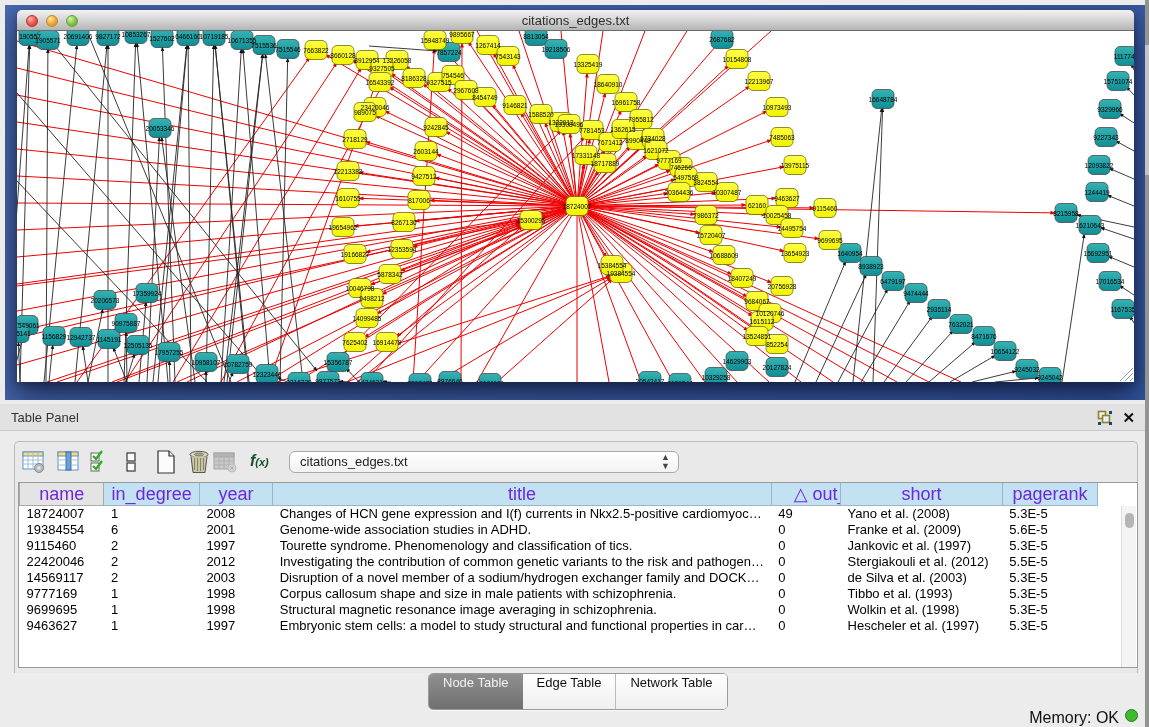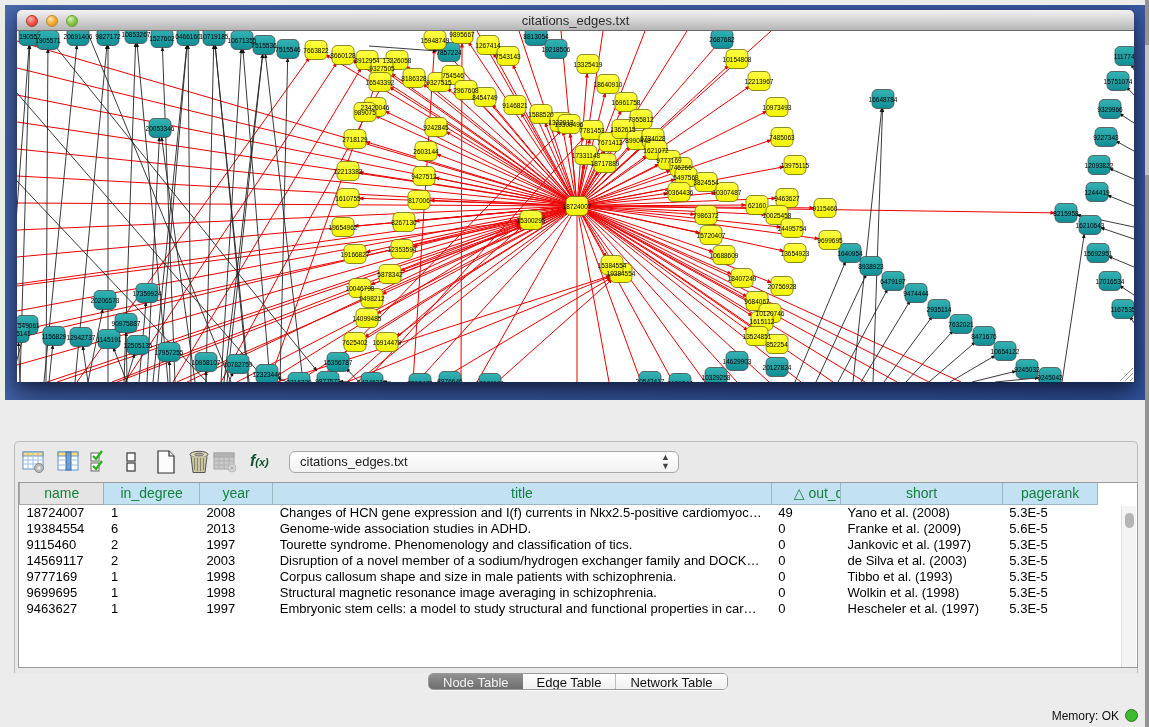--- a/index.html
+++ b/index.html
@@ -16,32 +16,32 @@
 #tp{position:absolute;left:0;top:400px;width:1145px;height:327px;background:#ececec}
 #tph{position:absolute;left:0;top:4px;width:1145px;height:27px;background:#e2e2e2;border-bottom:1px solid #c9c9c9}
 #tph .t{position:absolute;left:11px;top:6px;font-size:13px;color:#333}
 #tph .x{position:absolute;right:10px;top:5px;font-size:15px;font-weight:bold;color:#111}
 #toolpanel{position:absolute;left:14px;top:41px;width:1124px;height:232px;background:#e9e9e9;border:1px solid #bbb;border-radius:5px 5px 0 0;border-bottom:none}
 .ic{position:absolute;top:8px}
 #combo{position:absolute;left:274px;top:9px;width:390px;height:22px;background:linear-gradient(#fff,#f2f2f2);border:1px solid #a9a9a9;border-radius:6px;font-size:13px;color:#222;line-height:20px;padding-left:10px}
 #combo .arr{position:absolute;right:8px;top:1px;font-size:9px;color:#444;line-height:9px}
 #tbl{position:absolute;left:3px;top:40px;width:1120px;height:186px;background:#fff;border:1px solid #9a9a9a}
 table{border-collapse:collapse;table-layout:fixed;width:1103px;font-size:13px}
-th{height:21px;font-weight:normal;font-size:14px;color:#15803d;background:#c2e1f2;border:1px solid #9eb6c2;border-top:none;text-align:center;overflow:hidden;white-space:nowrap}
+th{height:21px;font-weight:normal;font-size:18px;color:#6d28d9;background:#c2e1f2;border:1px solid #9eb6c2;border-top:none;text-align:center;overflow:hidden;white-space:nowrap}
 th.c0{background:#e4e4e4;border-color:#aaa}
 td{height:16px;color:#000;padding:0 0 0 7px;overflow:hidden;white-space:nowrap}
 .c0{width:84px}.c1{width:95px}.c2{width:73px}.c3{width:496px}.c4{width:69px}.c5{width:161px}.c6{width:95px}.c7{width:24px;padding:0}
 th.c7{background:#fff;border:none}
 #vsb{position:absolute;right:1px;top:23px;width:15px;height:161px;background:#f4f4f4;border-left:1px solid #e0e0e0}
 #vsb .thm{position:absolute;left:3px;top:7px;width:9px;height:15px;border-radius:5px;background:#b5b5b5}
-#tabs{position:absolute;left:428px;top:673px;height:17px;border:1px solid #9a9a9a;border-radius:5px;overflow:hidden;display:flex;background:#fff;box-shadow:0 1px 0 rgba(255,255,255,.7)}
+#tabs{position:absolute;left:428px;top:673px;height:37px;border:1px solid #9a9a9a;border-radius:5px;overflow:hidden;display:flex;background:#fff;box-shadow:0 1px 0 rgba(255,255,255,.7)}
 #tabs div{font-size:13px;line-height:18px;padding:0 14px;color:#111;background:linear-gradient(#fff,#efefef)}
 #tabs .sel{background:linear-gradient(#909090,#6f6f6f);color:#f2f2f2}
 #tabs .sep{width:1px;padding:0;background:#bbb}
-#mem{position:absolute;right:30px;top:709px;font-size:12px;color:#111}
+#mem{position:absolute;right:30px;top:709px;font-size:16px;color:#111}
 #memdot{position:absolute;right:11px;top:709px;width:13px;height:13px;border-radius:50%;background:#3dbb2e;border:1px solid #2a7a1e}
 </style></head><body>
 <div id="stage">
  <div id="bluewrap">
   <div id="win">
    <div id="titlebar">
           <div class="tl r"></div>
           <div class="tl y"></div>
           <div class="tl g"></div>
           <div class="tt">citations_edges.txt</div>
@@ -568,20 +568,31 @@
           <text x="595" y="236.5" font-size="6.5" text-anchor="middle" fill="#000">15384554</text>
           <g stroke="#9a9a9a" stroke-width="1">
             <line x1="1103" y1="350" x2="1116" y2="337"></line>
             <line x1="1108" y1="350" x2="1116" y2="342"></line>
             <line x1="1113" y1="350" x2="1116" y2="347"></line>
           </g>
         </svg>
   </div>
  </div>
  <div id="tp">
+  <div id="tph">
+        <span class="t">Table Panel</span>
+        <span class="x">✕</span>
+    <svg style="position:absolute;right:32px;top:6px" width="16" height="16" viewBox="0 0 16 16">
+      <rect x="1.5" y="1.5" width="7" height="7" fill="#eef3fa" stroke="#8f8325" stroke-width="1.6"></rect>
+      <rect x="5.5" y="5.5" width="7" height="7" fill="#e8eefb" stroke="#8f8325" stroke-width="1.6"></rect>
+      <rect x="12" y="1" width="3" height="3" fill="#1d4376"></rect>
+          <rect x="1" y="12" width="3" height="3" fill="#1d4376"></rect>
+          <rect x="12" y="12" width="3" height="3" fill="#1d4376"></rect>
+    </svg>
+  </div>
   <div id="toolpanel">
     <svg class="ic" style="left:7px" width="24" height="24" viewBox="0 0 24 24">
       <rect x="1" y="2" width="20" height="17" fill="#fff" stroke="#5f93c4"></rect>
       <rect x="1" y="2" width="20" height="4" fill="#ffd97a" stroke="#5f93c4"></rect>
       <path d="M6 2v17M11 2v17M16 2v17M1 10h20M1 14h20" stroke="#9cc0de" fill="none"></path>
       <circle cx="17" cy="18" r="4.5" fill="#b9b9b9" stroke="#8a8a8a"></circle>
           <circle cx="17" cy="18" r="1.8" fill="#e9e9e9"></circle>
     </svg>
     <svg class="ic" style="left:42px" width="24" height="24" viewBox="0 0 24 24">
       <rect x="1" y="2" width="20" height="18" fill="#fff" stroke="#5f93c4"></rect>
@@ -637,35 +648,45 @@
                 <td class="c2">2008</td>
                 <td class="c3">Changes of HCN gene expression and I(f) currents in Nkx2.5-positive cardiomyoc…</td>
                 <td class="c4">49</td>
                 <td class="c5">Yano et al. (2008)</td>
                 <td class="c6">5.3E-5</td>
                 <td class="c7"></td>
               </tr>
               <tr>
                 <td class="c0">19384554</td>
                 <td class="c1">6</td>
-                <td class="c2">2013</td>
+                <td class="c2">2001</td>
                 <td class="c3">Genome-wide association studies in ADHD.</td>
                 <td class="c4">0</td>
                 <td class="c5">Franke et al. (2009)</td>
                 <td class="c6">5.6E-5</td>
                 <td class="c7"></td>
               </tr>
               <tr>
                 <td class="c0">9115460</td>
                 <td class="c1">2</td>
                 <td class="c2">1997</td>
                 <td class="c3">Tourette syndrome. Phenomenology and classification of tics.</td>
                 <td class="c4">0</td>
                 <td class="c5">Jankovic et al. (1997)</td>
                 <td class="c6">5.3E-5</td>
+                <td class="c7"></td>
+              </tr>
+              <tr>
+                <td class="c0">22420046</td>
+                <td class="c1">2</td>
+                <td class="c2">2012</td>
+                <td class="c3">Investigating the contribution of common genetic variants to the risk and pathogen…</td>
+                <td class="c4">0</td>
+                <td class="c5">Stergiakouli et al. (2012)</td>
+                <td class="c6">5.5E-5</td>
                 <td class="c7"></td>
               </tr>
               <tr>
                 <td class="c0">14569117</td>
                 <td class="c1">2</td>
                 <td class="c2">2003</td>
                 <td class="c3">Disruption of a novel member of a sodium/hydrogen exchanger family and DOCK…</td>
                 <td class="c4">0</td>
                 <td class="c5">de Silva et al. (2003)</td>
                 <td class="c6">5.3E-5</td>

